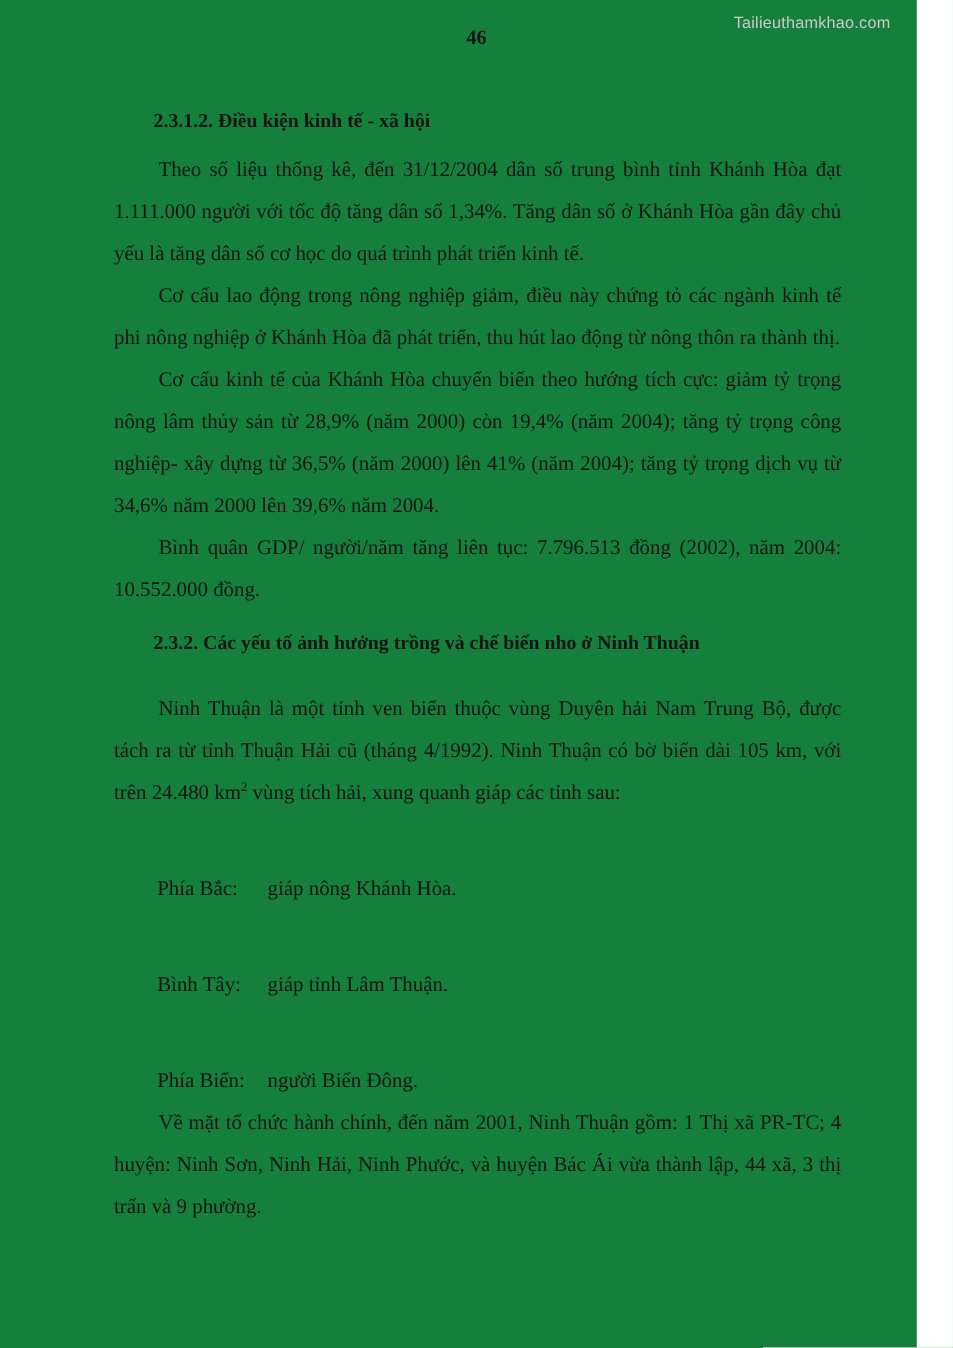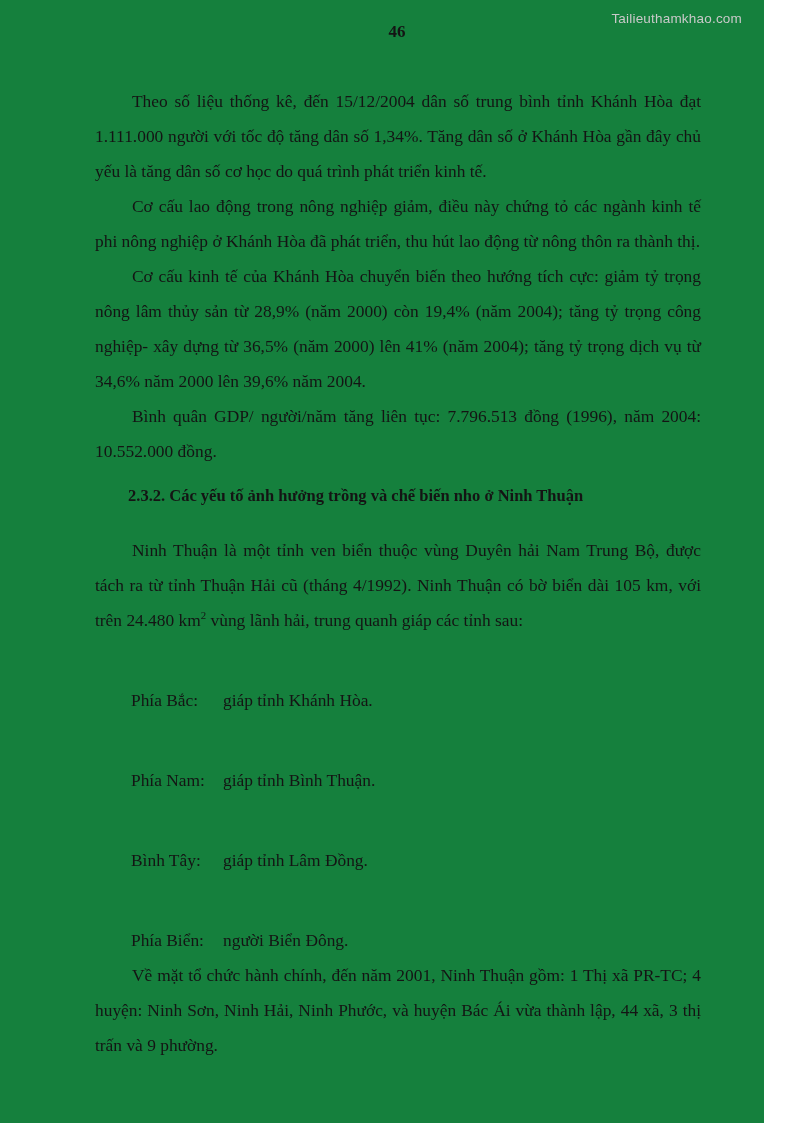--- a/index.html
+++ b/index.html
@@ -92,45 +92,42 @@
 <body>
 
 <div class="page">
 
   <div class="watermark">Tailieuthamkhao.com</div>
 
   <div class="page-number">46</div>
 
   <div class="content">
 
+    <div class="heading">2.3.1.2. Điều kiện kinh tế - xã hội</div>
 
-    <p class="body-text">Theo số liệu thống kê, đến 15/12/2004 dân số trung bình tỉnh Khánh Hòa đạt 1.111.000 người với tốc độ tăng dân số 1,34%. Tăng dân số ở Khánh Hòa gần đây chủ yếu là tăng dân số cơ học do quá trình phát triển kinh tế.</p>
+    <p class="body-text">Theo số liệu thống kê, đến 31/12/2004 dân số trung bình tỉnh Khánh Hòa đạt 1.111.000 người với tốc độ tăng dân số 1,34%. Tăng dân số ở Khánh Hòa gần đây chủ yếu là tăng dân số cơ học do quá trình phát triển kinh tế.</p>
 
     <p class="body-text">Cơ cấu lao động trong nông nghiệp giảm, điều này chứng tỏ các ngành kinh tế phi nông nghiệp ở Khánh Hòa đã phát triển, thu hút lao động từ nông thôn ra thành thị.</p>
 
     <p class="body-text">Cơ cấu kinh tế của Khánh Hòa chuyển biến theo hướng tích cực: giảm tỷ trọng nông lâm thủy sản từ 28,9% (năm 2000) còn 19,4% (năm 2004); tăng tỷ trọng công nghiệp- xây dựng từ 36,5% (năm 2000) lên 41% (năm 2004); tăng tỷ trọng dịch vụ từ 34,6% năm 2000 lên 39,6% năm 2004.</p>
 
-    <p class="body-text">Bình quân GDP/ người/năm tăng liên tục: 7.796.513 đồng (1996), năm 2004: 10.552.000 đồng.</p>
+    <p class="body-text">Bình quân GDP/ người/năm tăng liên tục: 7.796.513 đồng (2002), năm 2004: 10.552.000 đồng.</p>
 
     <div class="heading h-2">2.3.2. Các yếu tố ảnh hưởng trồng và chế biến nho ở Ninh Thuận</div>
 
-    <p class="body-text"><span>Ninh Thuận là một tỉnh ven biển thuộc vùng Duyên hải Nam Trung Bộ, được tách ra từ tỉnh Thuận Hải cũ (tháng 4/1992). Ninh Thuận có bờ biển dài 105 km, với trên 24.480 km</span><sup>2</sup><span> vùng lãnh hải, trung quanh giáp các tỉnh sau:</span></p>
+    <p class="body-text"><span>Ninh Thuận là một tỉnh ven biển thuộc vùng Duyên hải Nam Trung Bộ, được tách ra từ tỉnh Thuận Hải cũ (tháng 4/1992). Ninh Thuận có bờ biển dài 105 km, với trên 24.480 km</span><sup>2</sup><span> vùng tích hải, xung quanh giáp các tỉnh sau:</span></p>
 
     <ul class="dir-list">
       <li class="dir-row">
         <span class="dir-label">Phía Bắc:</span>
-        <span class="dir-value">giáp tỉnh Khánh Hòa.</span>
-      </li>
-      <li class="dir-row">
-        <span class="dir-label">Phía Nam:</span>
-        <span class="dir-value">giáp tỉnh Bình Thuận.</span>
+        <span class="dir-value">giáp nông Khánh Hòa.</span>
       </li>
       <li class="dir-row">
         <span class="dir-label">Bình Tây:</span>
-        <span class="dir-value">giáp tỉnh Lâm Đồng.</span>
+        <span class="dir-value">giáp tỉnh Lâm Thuận.</span>
       </li>
       <li class="dir-row">
         <span class="dir-label">Phía Biển:</span>
         <span class="dir-value">người Biển Đông.</span>
       </li>
     </ul>
 
     <p class="body-text">Về mặt tổ chức hành chính, đến năm 2001, Ninh Thuận gồm: 1 Thị xã PR-TC; 4 huyện: Ninh Sơn, Ninh Hải, Ninh Phước, và huyện Bác Ái vừa thành lập, 44 xã, 3 thị trấn và 9 phường.</p>
 
   </div>

